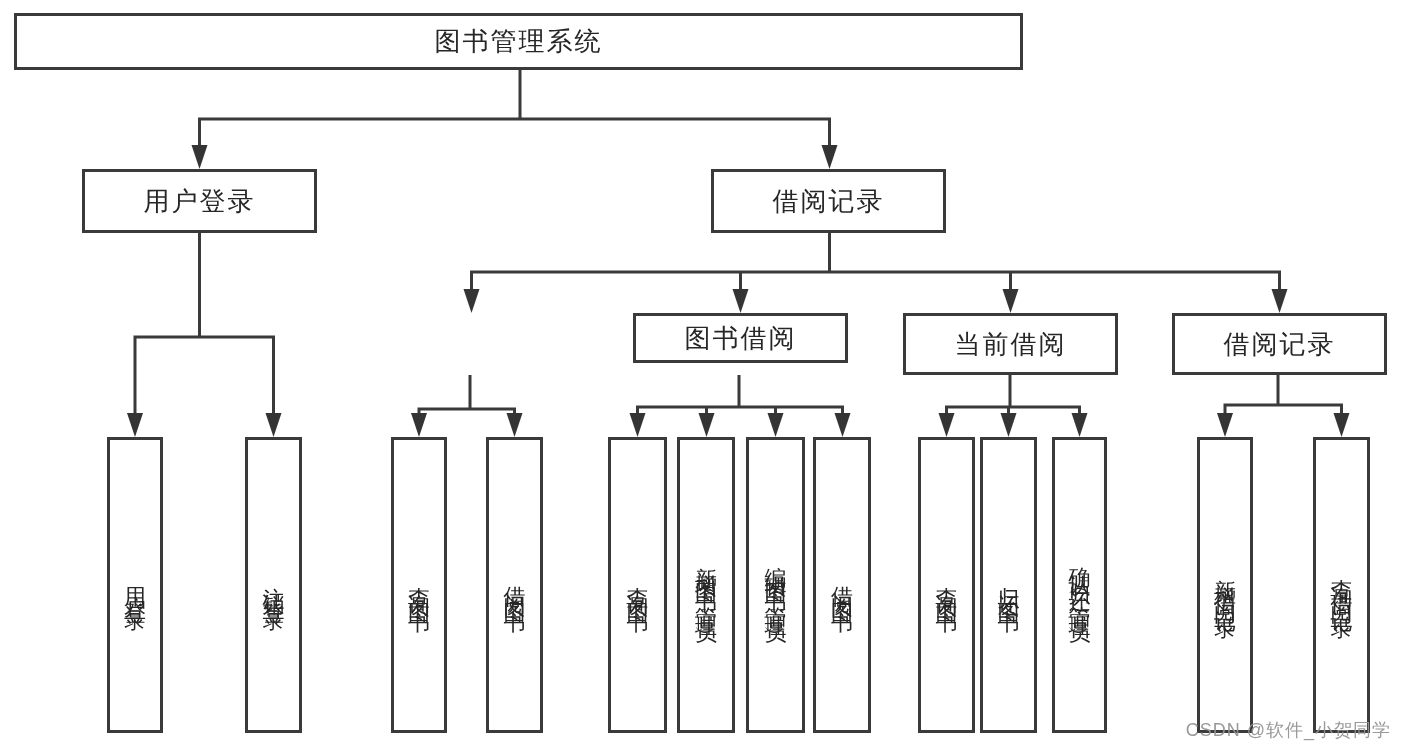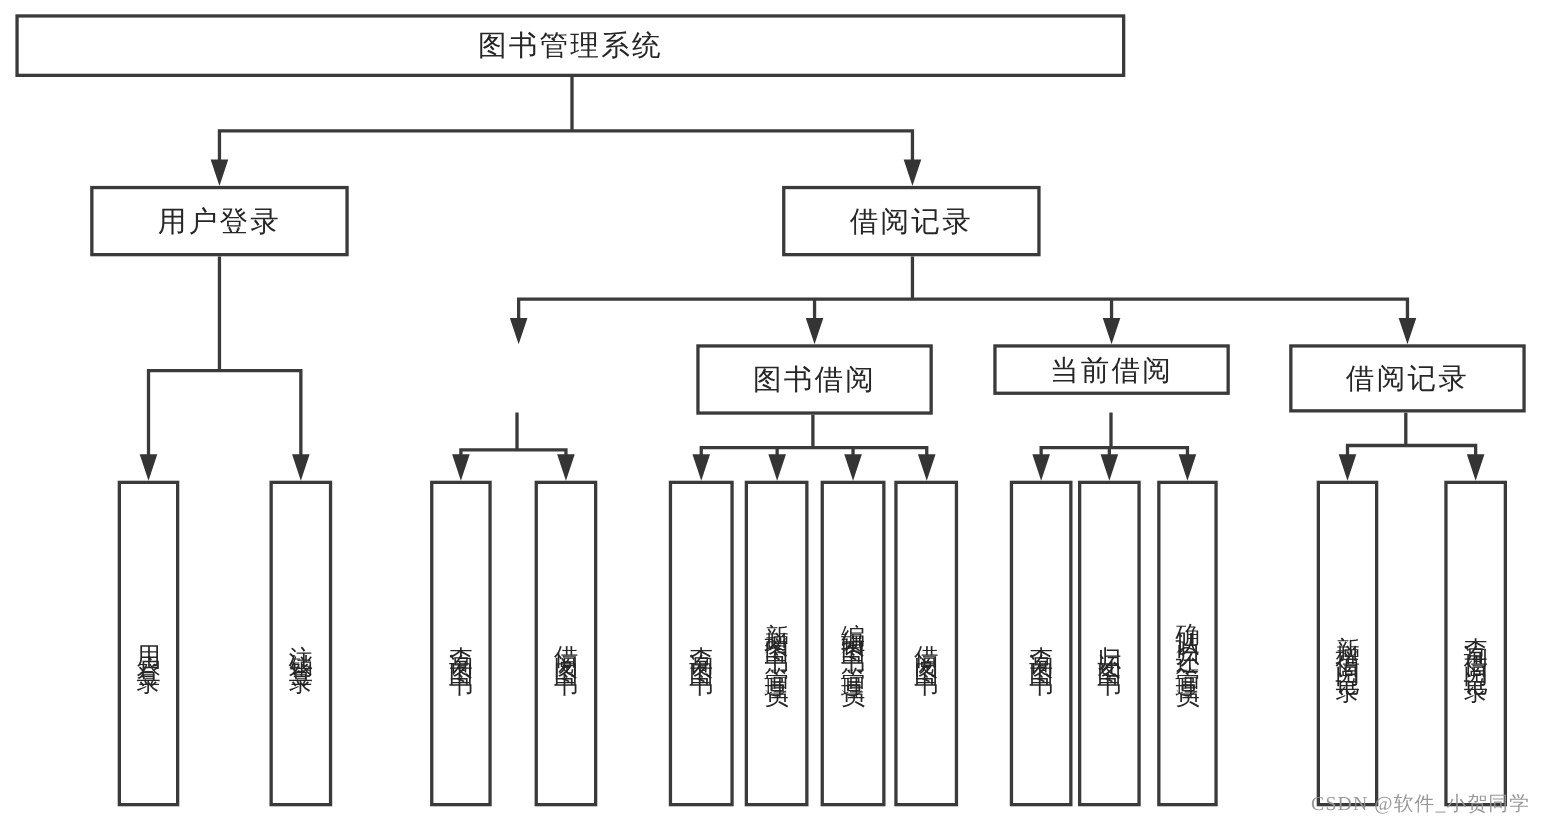--- a/index.html
+++ b/index.html
@@ -47,21 +47,20 @@
   }
   .watermark {
     position: absolute;
     right: 14px;
     bottom: 5px;
     font-size: 18px;
     letter-spacing: 1px;
     color: rgba(148, 148, 148, 0.95);
     z-index: 2;
     white-space: nowrap;
-    font-family: Liberation Serif, serif;
   }
 </style>
 </head>
 <body>
 
 <div class="canvas">
 
   <svg class="connectors" width="1405" height="747" viewBox="0 0 1405 747" fill="none" stroke="#3a3a3a" stroke-width="3">
 
     <g>
@@ -116,24 +115,24 @@
     <span class="lbl">图书管理系统</span>
   </div>
 
   <div class="node hnode" style="left:82px;top:169px;width:235px;height:64px">
     <span class="lbl">用户登录</span>
   </div>
   <div class="node hnode" style="left:711px;top:169px;width:235px;height:64px">
     <span class="lbl">借阅记录</span>
   </div>
 
-  <div class="node hnode" style="left:633px;top:313px;width:215px;height:64px">
+  <div class="node hnode" style="left:633px;top:313px;width:215px;height:50px">
     <span class="lbl">图书借阅</span>
   </div>
-  <div class="node hnode" style="left:903px;top:313px;width:215px;height:46px">
+  <div class="node hnode" style="left:903px;top:313px;width:215px;height:62px">
     <span class="lbl">当前借阅</span>
   </div>
   <div class="node hnode" style="left:1172px;top:313px;width:215px;height:62px">
     <span class="lbl">借阅记录</span>
   </div>
 
   <div class="node vnode" style="left:107px;top:437px;width:56px;height:296px">
     <span class="lbl">用户登录</span>
   </div>
   <div class="node vnode" style="left:245px;top:437px;width:57px;height:296px">

